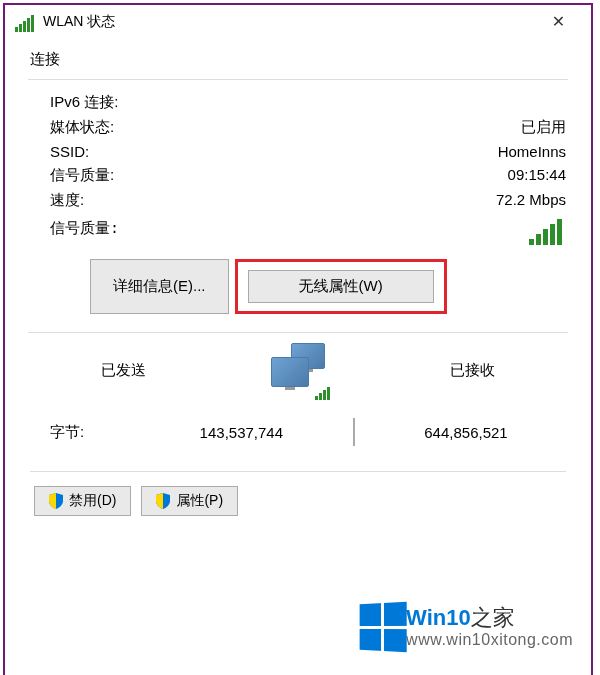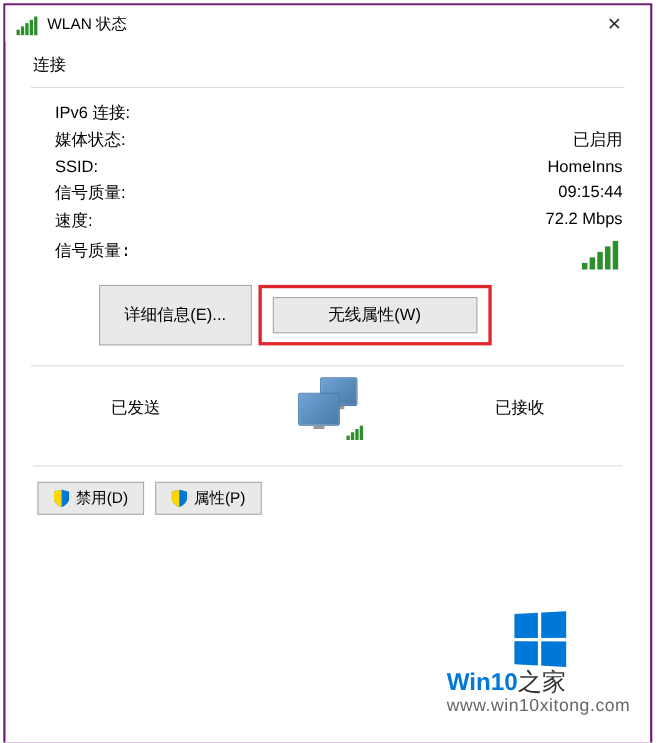--- a/index.html
+++ b/index.html
@@ -40,21 +40,21 @@
     .mini-signal span:nth-child(1){height:4px} .mini-signal span:nth-child(2){height:7px} .mini-signal span:nth-child(3){height:10px} .mini-signal span:nth-child(4){height:13px}
     .bytes-row { display: flex; justify-content: space-between; align-items: center; margin-top: 20px; padding: 0 20px; font-size: 15px; }
     .bytes-label { width: 80px; }
     .bytes-sent { width: 160px; text-align: center; }
     .bytes-sep { width: 2px; height: 28px; background: #aaa; }
     .bytes-recv { width: 160px; text-align: center; }
     .bottom-divider { border-top: 1px solid #ddd; margin: 25px 0 14px 0; }
     .bottom-btns { display: flex; gap: 10px; padding-left: 4px; }
     .shield-btn { display: flex; align-items: center; gap: 6px; border: 1px solid #aaa; background: #e9e9e9; padding: 5px 14px; font-size: 14px; cursor: pointer; font-family: inherit; }
     .shield-icon { width: 14px; height: 16px; }
-    .watermark { position: absolute; bottom: 24px; right: 18px; display: flex; align-items: center; gap: 0; flex-direction: column; }
+    .watermark { position: absolute; bottom: 24px; right: 18px; display: flex; gap: 0; }
     .win-logo { width: 48px; height: 48px; display: grid; grid-template-columns: 1fr 1fr; grid-template-rows: 1fr 1fr; gap: 3px; transform: perspective(100px) rotateY(-12deg); }
     .win-logo div { background: #0078d7; }
     .wm-text { font-size: 22px; color: #333; }
     .wm-text b { color: #0078d7; }
     .wm-url { font-size: 16px; color: #666; letter-spacing: 0.5px; margin-top: -2px; }
   </style>
 </head>
 <body>
 
 <div class="window">
@@ -125,20 +125,26 @@
                 <span></span>
                 <span></span>
                 <span></span>
                 <span></span>
               </div>
           </div>
         </div>
         <span>已接收</span>
       </div>
 
+      <div class="bytes-row">
+        <span class="bytes-label">字节:</span>
+        <span class="bytes-sent">143,537,744</span>
+        <div class="bytes-sep"></div>
+        <span class="bytes-recv">644,856,521</span>
+      </div>
     </div>
 
     <div class="bottom-divider"></div>
     <div class="bottom-btns">
       <button class="shield-btn">
         <svg class="shield-icon" viewBox="0 0 14 16">
             <path d="M7 0 L14 2 V8 C14 12 10 15 7 16 C4 15 0 12 0 8 V2 Z" fill="#0078d7"></path>
             <path d="M7 0 L7 16 C4 15 0 12 0 8 V2 Z" fill="#ffd700"></path>
           </svg>
         <span>禁用(D)</span>

